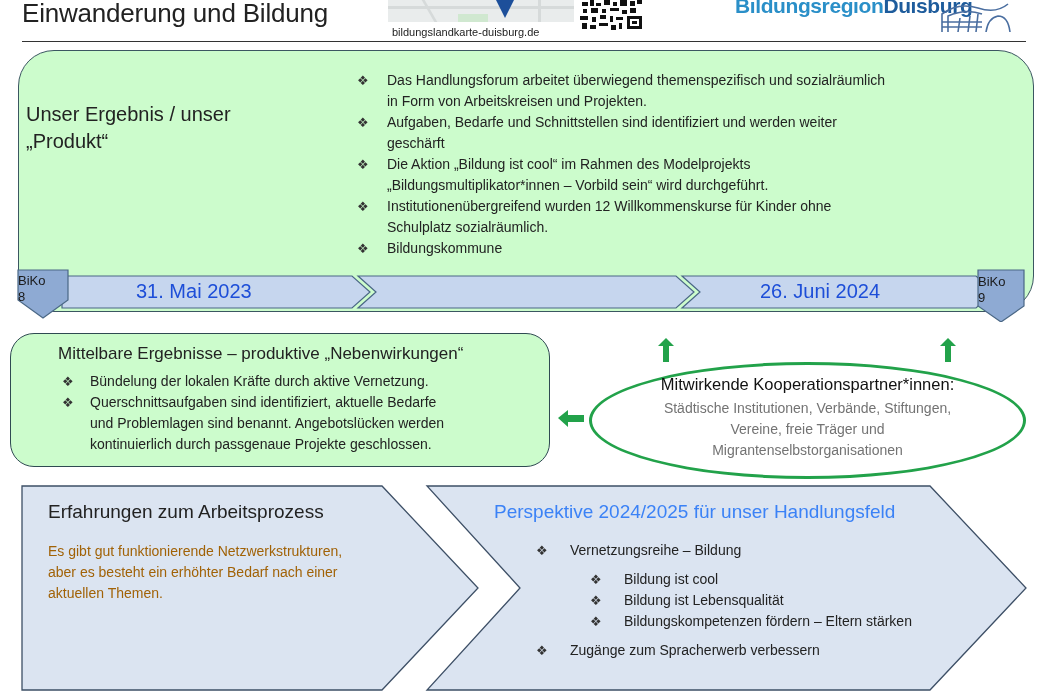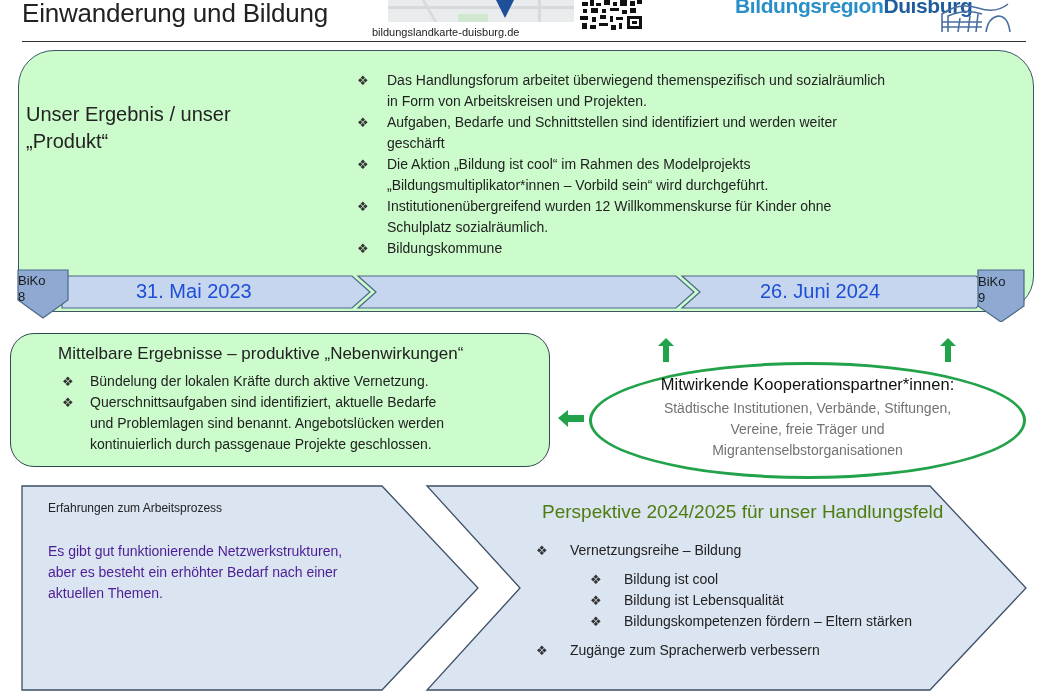--- a/index.html
+++ b/index.html
@@ -3,21 +3,21 @@
 <meta charset="utf-8">
 <style>
   html,body{margin:0;padding:0;}
   body{width:1051px;height:700px;background:#ffffff;position:relative;overflow:hidden;font-family:"Liberation Sans",sans-serif;color:#1a1a1a;}
   .abs{position:absolute;}
   .title{left:22px;top:-2px;font-size:26px;color:#222;letter-spacing:-0.2px;}
   .hr{left:22px;top:41px;width:1004px;height:1px;background:#333;}
   .map{left:388px;top:0;width:186px;height:22px;background:#e9ecec;overflow:hidden;}
   .map .pin{position:absolute;left:106px;top:-4px;width:0;height:0;border-left:11px solid transparent;border-right:11px solid transparent;border-top:22px solid #1d4f9a;}
   .map .st{position:absolute;background:#d6dada;}
-  .url{left:372px;top:26px;font-size:11px;color:#222;}
+  .url{left:392px;top:26px;font-size:11px;color:#222;}
   .qr{left:580px;top:0;width:64px;height:30px;}
   .logo{left:735px;top:-6px;font-size:21px;font-weight:bold;color:#2a8fc8;letter-spacing:-0.4px;}
   .logo .d{color:#1e5c9c;}
   .logo-art{left:938px;top:0;width:76px;height:34px;}
 
   .top-box{left:18px;top:50px;width:1016px;height:262px;background:#ccfccc;border:1.5px solid #3b5661;border-radius:36px;box-sizing:border-box;}
   .result-title{left:26px;top:101px;font-size:20px;line-height:27px;color:#222;}
   .bullets{left:357px;top:70px;width:600px;font-size:14px;line-height:21px;color:#222;}
   .bullets .li{position:relative;padding-left:30px;}
   .dia{position:absolute;left:0;top:0;font-size:13px;color:#333;}
@@ -26,23 +26,23 @@
 
   .mid-box{left:10px;top:333px;width:540px;height:134px;background:#ccfccc;border:1.5px solid #2f4a52;border-radius:24px;box-sizing:border-box;}
   .mid-title{left:58px;top:344px;font-size:17px;color:#222;}
   .mid-list{left:62px;top:371px;width:460px;font-size:14px;line-height:21px;color:#222;}
   .mid-list .li{position:relative;padding-left:28px;}
 
   .ellipse{left:589px;top:362px;width:437px;height:117px;border:3px solid #22a24a;border-radius:50%;box-sizing:border-box;background:#fff;}
   .ell-title{left:589px;top:375px;width:437px;text-align:center;font-size:16.5px;color:#111;}
   .ell-text{left:600px;top:398px;width:415px;text-align:center;font-size:14px;line-height:21px;color:#737373;}
 
-  .bottom-left-text-title{left:48px;top:501px;font-size:12px;color:#222;}
-  .bl-text{left:48px;top:541px;width:360px;font-size:14px;line-height:21px;color:#4c1d95;}
-  .br-title{left:494px;top:501px;font-size:19px;color:#4d7c0f;margin-left:48px;}
+  .bottom-left-text-title{left:48px;top:501px;font-size:19px;color:#222;}
+  .bl-text{left:48px;top:541px;width:360px;font-size:14px;line-height:21px;color:#a16207;}
+  .br-title{left:494px;top:501px;font-size:19px;color:#3b82f6;}
   .br-list{left:536px;top:540px;width:460px;font-size:14px;line-height:21px;color:#222;}
   .br-list .li{position:relative;padding-left:34px;}
   .br-list .li.sub{margin-left:54px;}
   .br-list .gap{height:8px;}
 </style>
 </head>
 <body>
 
 <div class="abs title">Einwanderung und Bildung</div>
 

